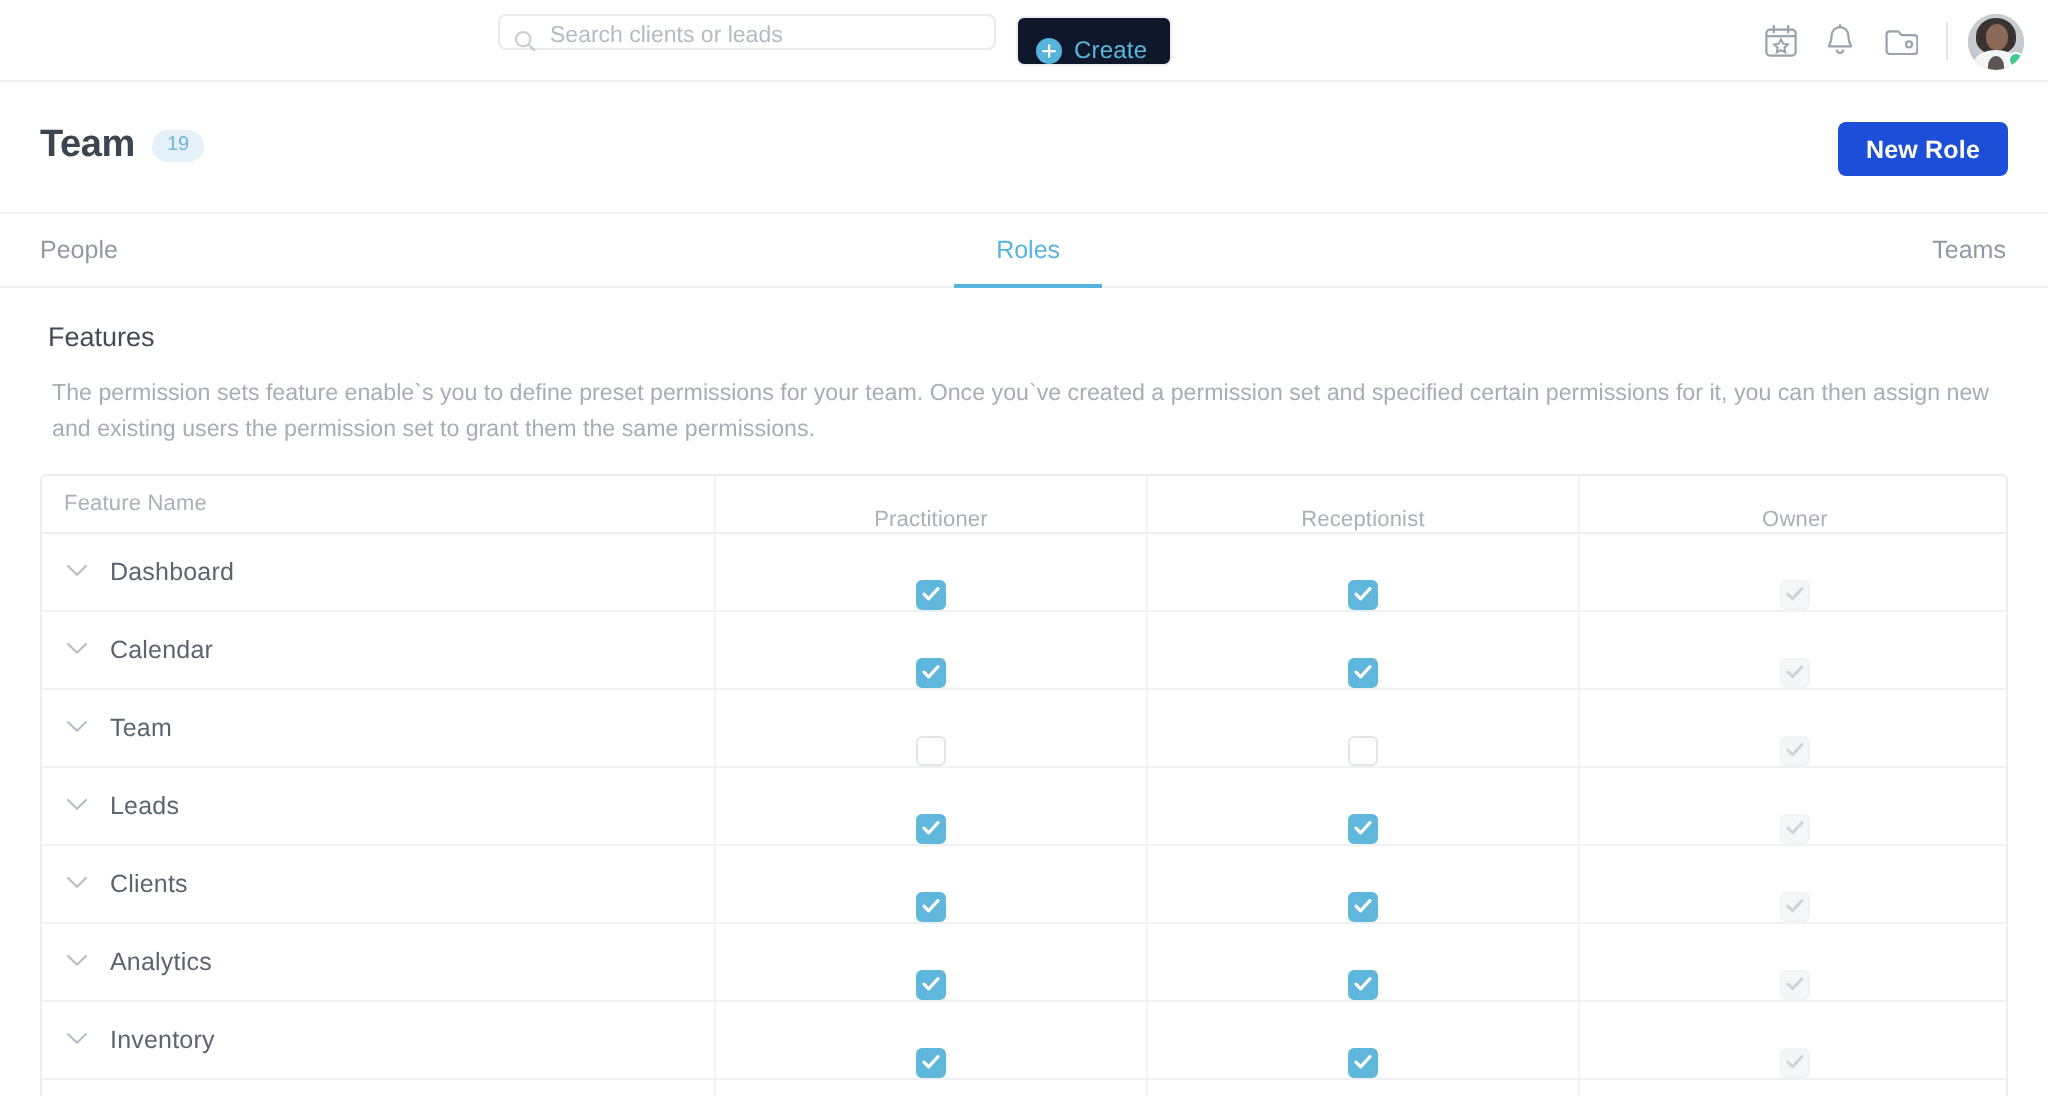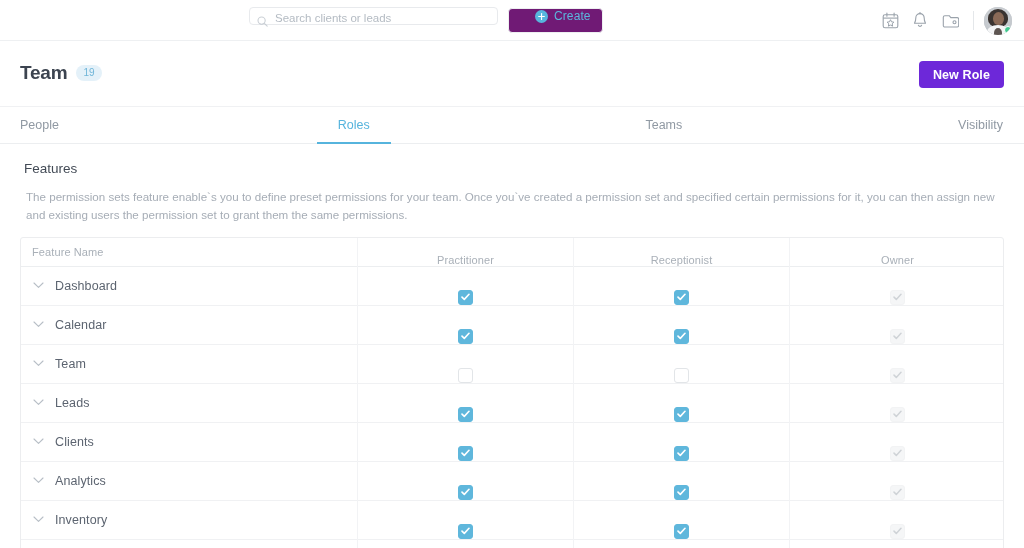--- a/index.html
+++ b/index.html
@@ -39,23 +39,23 @@
     font-family: "Liberation Sans", sans-serif;
     font-size: 11.5px; color: #9aa3ad;
     width: 100%; padding: 0;
   }
   .search-input::placeholder { color: #b4bbc3; }
 
   .create-btn {
     position: absolute;
     left: 508px; top: 8px;
     height: 25px;
-    display: flex; align-items: flex-start; gap: 6px;
-    padding: 0 11px 0 26px;
-    background: #701a75;
+    display: flex; align-items: flex-end; gap: 6px;
+    padding: 0 11px 0 9px;
+    background: #0f172a;
     border: 1px solid #edeff1;
     border-radius: 4px;
     cursor: pointer;
   }
   .create-plus { width: 13px; height: 13px; flex: 0 0 auto; }
   .create-label { font-size: 12px; color: #5bb7dd; letter-spacing: .1px; }
 
   .topbar-right {
     position: absolute;
     right: 12px; top: 0;
@@ -115,21 +115,21 @@
     color: #6fb5d8;
     font-size: 10px;
     border-radius: 9px;
     padding: 3px 7px 3px 7px;
     line-height: 1;
     min-width: 22px;
     text-align: center;
   }
   .new-role-btn {
     position: absolute; right: 20px; top: 20px;
-    background: #6d28d9;
+    background: #1d4ed8;
     color: #ffffff;
     border: 0;
     border-radius: 4px;
     height: 27px;
     padding: 0 14px;
     font-family: "Liberation Sans", sans-serif;
     font-size: 12.5px; font-weight: bold;
     letter-spacing: .1px;
     cursor: pointer;
   }
@@ -319,23 +319,20 @@
 
 <div class="tabs">
   <div class="tab">
     <span>People</span>
   </div>
   <div class="tab active">
     <span>Roles</span>
   </div>
   <div class="tab">
     <span>Teams</span>
-  </div>
-  <div class="tab">
-    <span>Visibility</span>
   </div>
 </div>
 
 <div class="content">
 
   <div class="section-title">Features</div>
 
   <div class="section-desc">The permission sets feature enable`s you to define preset permissions for your team. Once you`ve created a permission set and specified certain permissions for it, you can then assign new and existing users the permission set to grant them the same permissions.</div>
 
   <div class="table-card">

